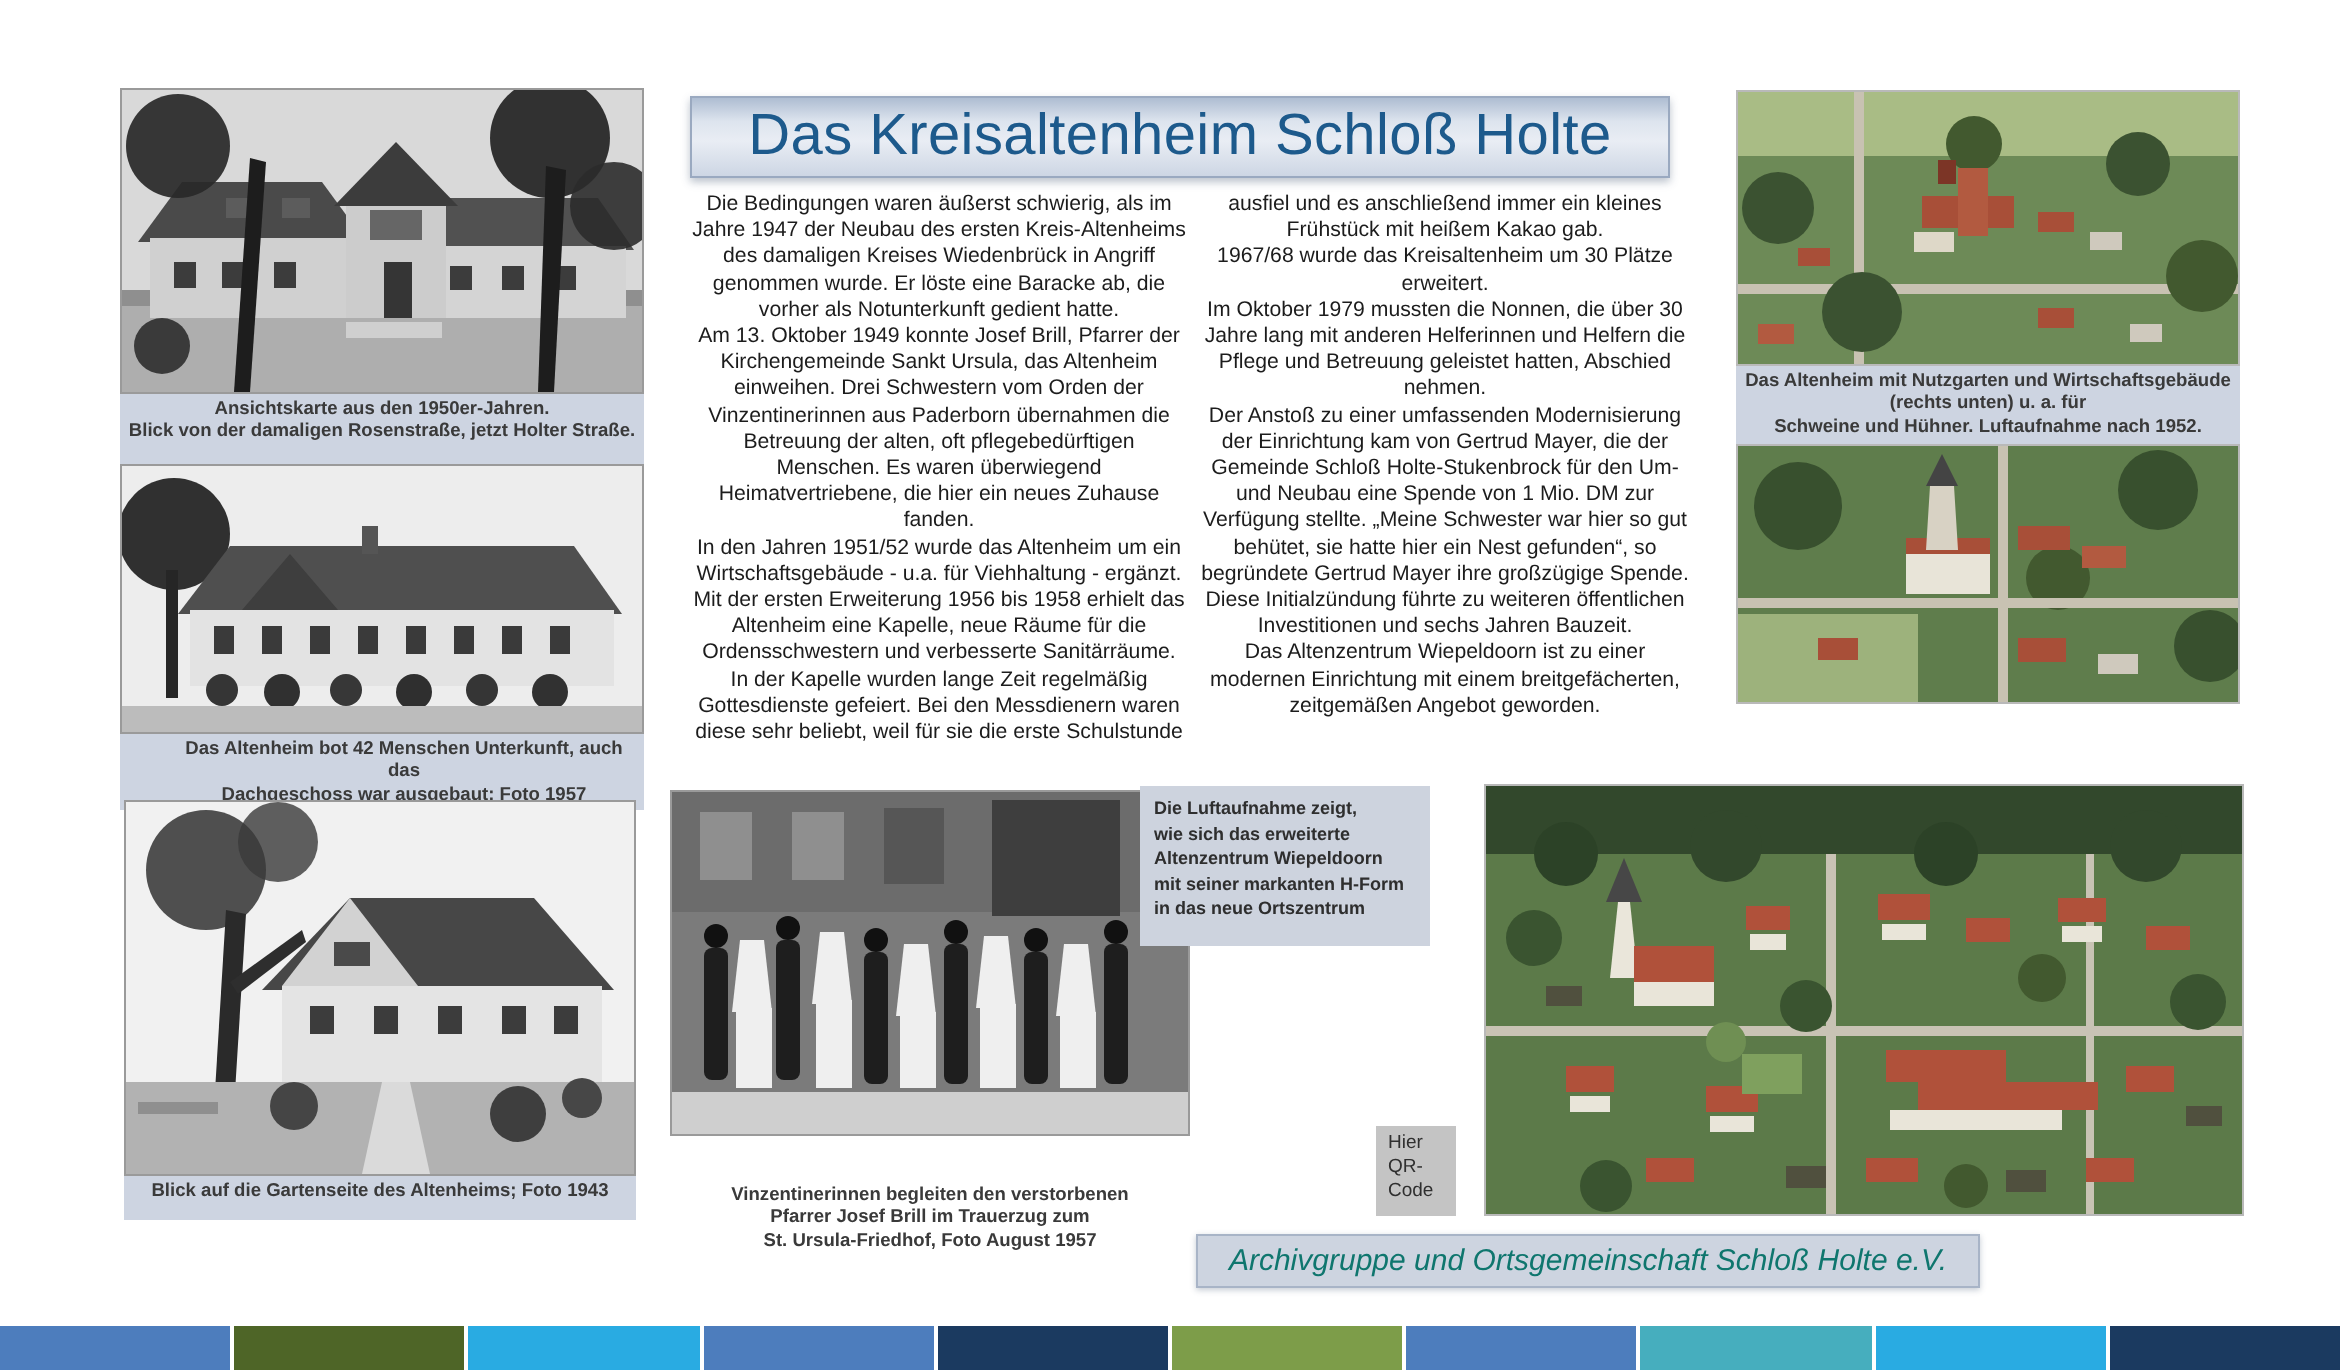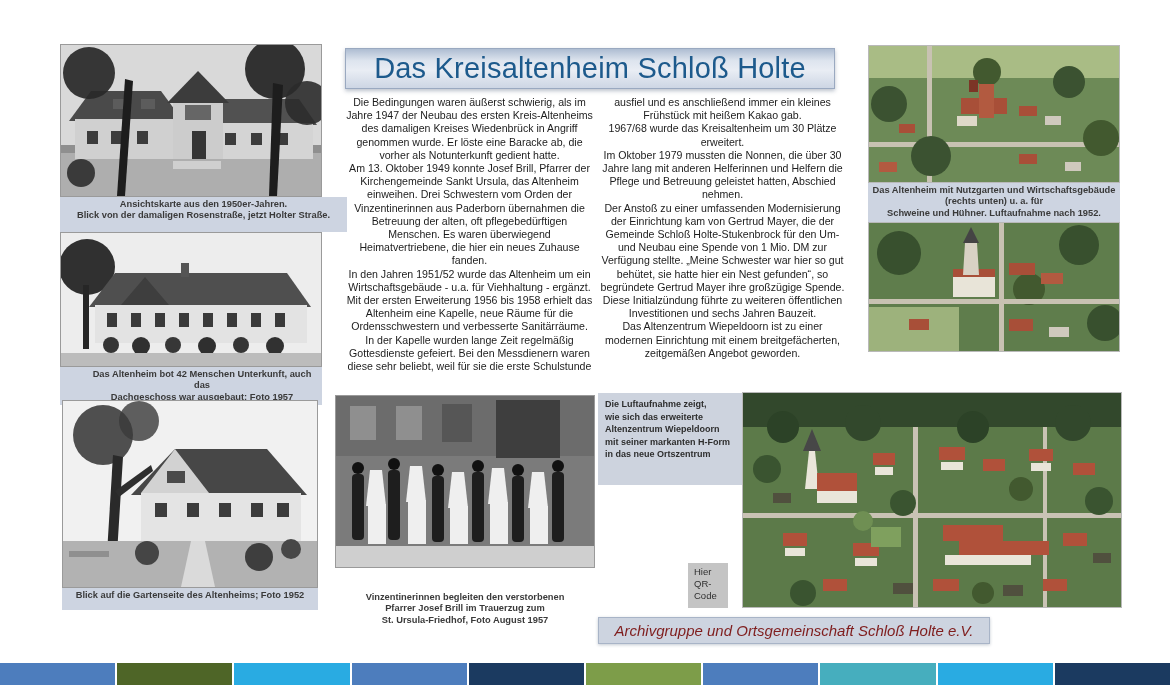--- a/index.html
+++ b/index.html
@@ -35,21 +35,21 @@
   }
   .caption.plain { background:transparent;margin-top:20px; }
 
   
   .photo { display:block; border:1px solid #9a9a9a; }
   .photo.color { border:1px solid #b9b9b9; }
   .photo svg { display:block; }
 
   
   .info-box {
-    left:598px; top:393px; width:145px; height:92px;
+    left:570px; top:393px; width:145px; height:80px;
     background:#cdd3de; color:#2e2e2e;
     font-size:9px; font-weight:bold; line-height:12.6px;
     padding:5px 7px; white-space:pre-line;
   }
 
   
   .qr-box {
     left:688px; top:563px; width:40px; height:45px;
     background:#c4c4c4; color:#2f2f2f;
     font-size:9.5px; font-weight:normal; line-height:12px;
@@ -57,21 +57,21 @@
   }
 
   
   .logo { left:594px; top:556px; width:98px; height:64px; }
 
   
   .banner {
     left:598px; top:617px; width:392px; height:27px;
     background:#cdd4e0; border:1px solid #a8b4c7; box-shadow:0 1px 3px rgba(60,80,110,.3);
     display:flex; align-items:center; justify-content:center;
-    font-size:15px; font-style:italic; color:#7f1d1d;
+    font-size:15px; font-style:italic; color:#0f766e;
   }
 
   
   .footer-strip {
     left:0; top:663px; width:1170px; height:22px;
     display:flex;
   }
   .footer-strip span { flex:1; }
   .footer-strip span + span { border-left:2px solid #ffffff; }
 </style>
@@ -104,21 +104,21 @@
       <circle cx="28" cy="28" r="26" fill="#282828" opacity="0.92"></circle>
       <circle cx="214" cy="24" r="30" fill="#232323" opacity="0.92"></circle>
       <circle cx="246" cy="58" r="22" fill="#2b2b2b" opacity="0.9"></circle>
       <polygon points="56,151 64,151 72,36 64,34" fill="#1d1d1d"></polygon>
       <polygon points="208,151 216,151 222,40 212,38" fill="#1d1d1d"></polygon>
       <circle cx="20" cy="128" r="14" fill="#3a3a3a"></circle>
       <rect x="112" y="116" width="48" height="8" fill="#cfcfcf"></rect>
     </svg>
   </div>
 
-  <div class="abs caption" style="left:60px; top:197px; width:287px; min-height:35px;">Ansichtskarte aus den 1950er-Jahren.
+  <div class="abs caption" style="left:60px; top:197px; width:262px; min-height:35px;">Ansichtskarte aus den 1950er-Jahren.
 Blick von der damaligen Rosenstraße, jetzt Holter Straße.</div>
 
   <div class="abs photo" style="left:60px; top:232px; width:262px; height:135px;">
     <svg width="260" height="133" viewBox="0 0 260 133">
       <rect width="260" height="133" fill="#ededed"></rect>
       <circle cx="26" cy="34" r="28" fill="#303030"></circle>
       <rect x="22" y="52" width="6" height="64" fill="#262626"></rect>
       <polygon points="28,74 250,74 226,40 54,40" fill="#4f4f4f"></polygon>
       <rect x="34" y="72" width="212" height="38" fill="#e3e3e3"></rect>
       <polygon points="60,72 84,44 108,72" fill="#3e3e3e"></polygon>
@@ -162,21 +162,21 @@
       <rect x="214" y="102" width="12" height="14" fill="#3c3c3c"></rect>
       <rect y="140" width="254" height="46" fill="#b2b2b2"></rect>
       <polygon points="118,186 152,186 142,140 128,140" fill="#dadada"></polygon>
       <circle cx="84" cy="152" r="12" fill="#454545"></circle>
       <circle cx="196" cy="156" r="14" fill="#3e3e3e"></circle>
       <circle cx="228" cy="148" r="10" fill="#474747"></circle>
       <rect x="6" y="150" width="40" height="6" fill="#8f8f8f"></rect>
     </svg>
   </div>
 
-  <div class="abs caption" style="left:62px; top:588px; width:256px; min-height:22px;">Blick auf die Gartenseite des Altenheims; Foto 1952</div>
+  <div class="abs caption" style="left:62px; top:588px; width:256px; min-height:22px;">Blick auf die Gartenseite des Altenheims; Foto 1943</div>
 
   <div class="abs title-bar">
     <h1>Das Kreisaltenheim Schloß Holte</h1>
   </div>
 
   <div class="abs article-col col1">Die Bedingungen waren äußerst schwierig, als im Jahre 1947 der Neubau des ersten Kreis-Altenheims des damaligen Kreises Wiedenbrück in Angriff genommen wurde. Er löste eine Baracke ab, die vorher als Notunterkunft gedient hatte.
 Am 13. Oktober 1949 konnte Josef Brill, Pfarrer der Kirchengemeinde Sankt Ursula, das Altenheim einweihen. Drei Schwestern vom Orden der Vinzentinerinnen aus Paderborn übernahmen die Betreuung der alten, oft pflegebedürftigen Menschen. Es waren überwiegend Heimatvertriebene, die hier ein neues Zuhause fanden.
 In den Jahren 1951/52 wurde das Altenheim um ein Wirtschaftsgebäude - u.a. für Viehhaltung - ergänzt. Mit der ersten Erweiterung 1956 bis 1958 erhielt das Altenheim eine Kapelle, neue Räume für die Ordensschwestern und verbesserte Sanitärräume.
 In der Kapelle wurden lange Zeit regelmäßig Gottesdienste gefeiert. Bei den Messdienern waren diese sehr beliebt, weil für sie die erste Schulstunde</div>
   <div class="abs article-col col2">ausfiel und es anschließend immer ein kleines Frühstück mit heißem Kakao gab.

